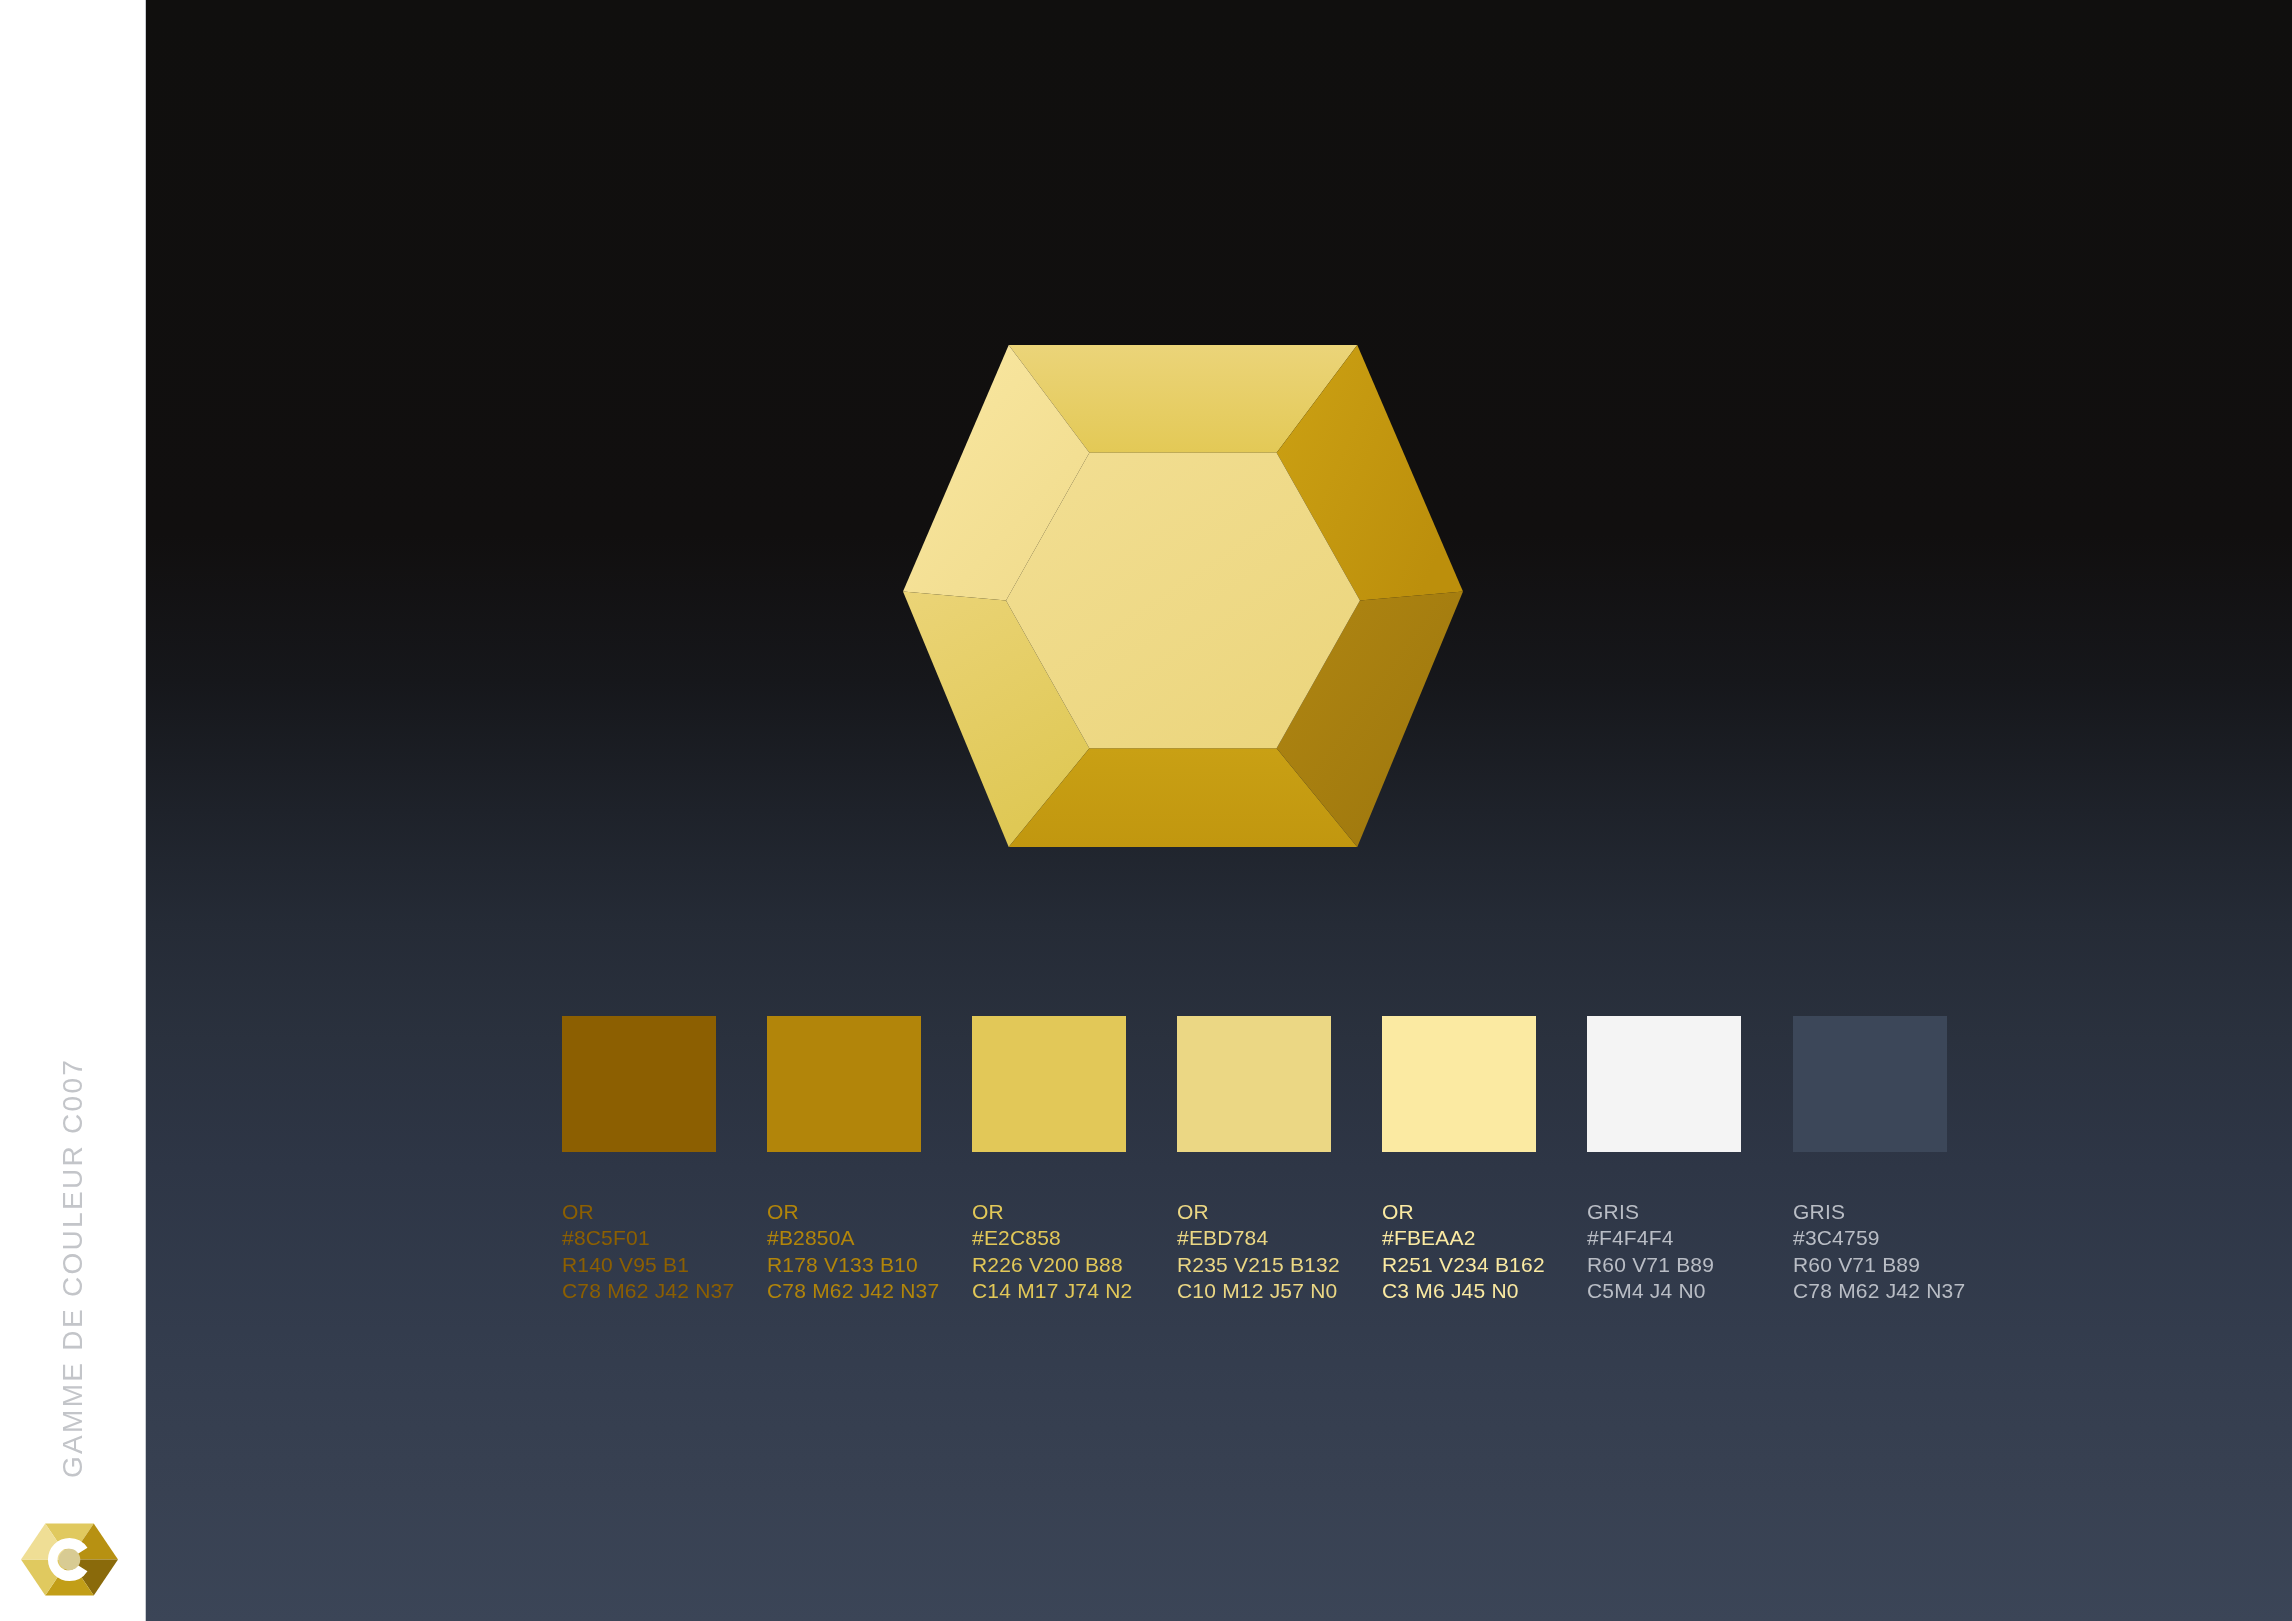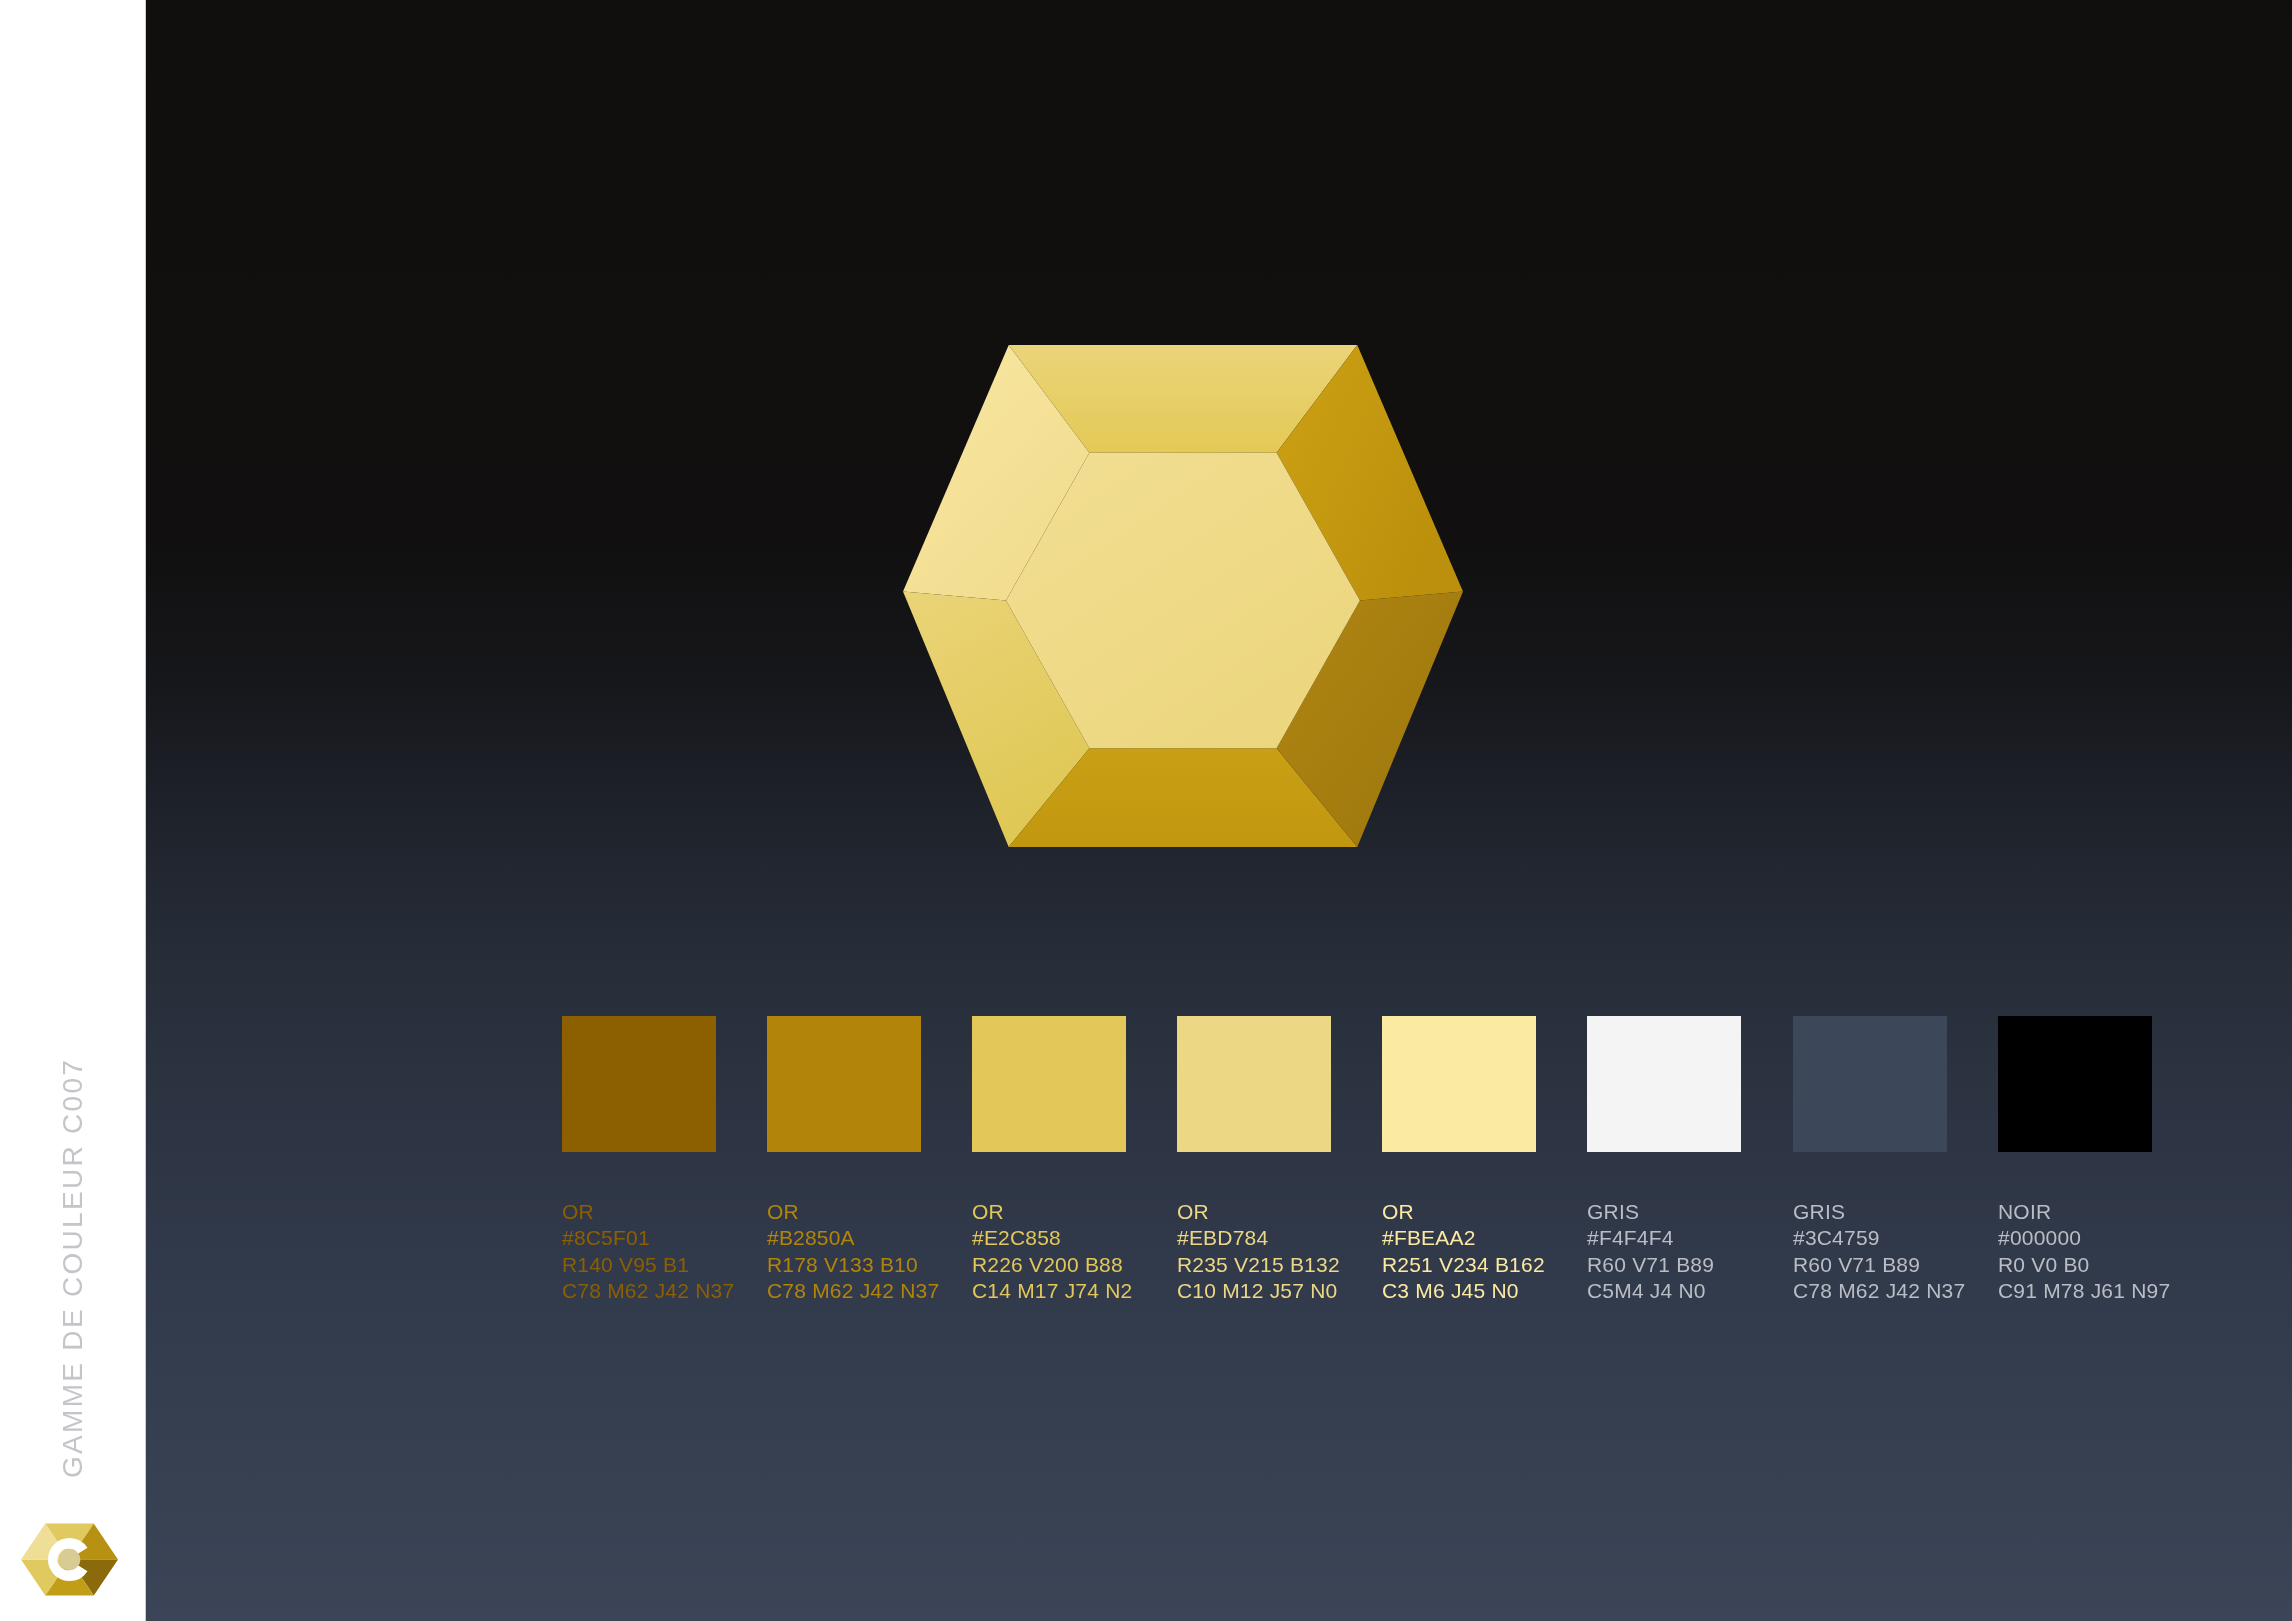--- a/index.html
+++ b/index.html
@@ -269,28 +269,19 @@
       <div class="swatch-cell" style="left:1231px">
         <div class="swatch-chip" style="background: rgb(60, 71, 89);"></div>
         <div class="swatch-info" style="color: rgb(185, 189, 197);">
           <div>GRIS</div>
           <div>#3C4759</div>
           <div>R60 V71 B89</div>
           <div>C78 M62 J42 N37</div>
         </div>
       </div>
 
-      <div class="swatch-cell" style="left:1436px">
-        <div class="swatch-chip" style="background: rgb(0, 0, 0);"></div>
-        <div class="swatch-info" style="color: rgb(185, 189, 197);">
-          <div>NOIR</div>
-          <div>#000000</div>
-          <div>R0 V0 B0</div>
-          <div>C91 M78 J61 N97</div>
-        </div>
-      </div>
 
     </div>
 
   </div>
 
 </div>
 
 
 </body></html>

